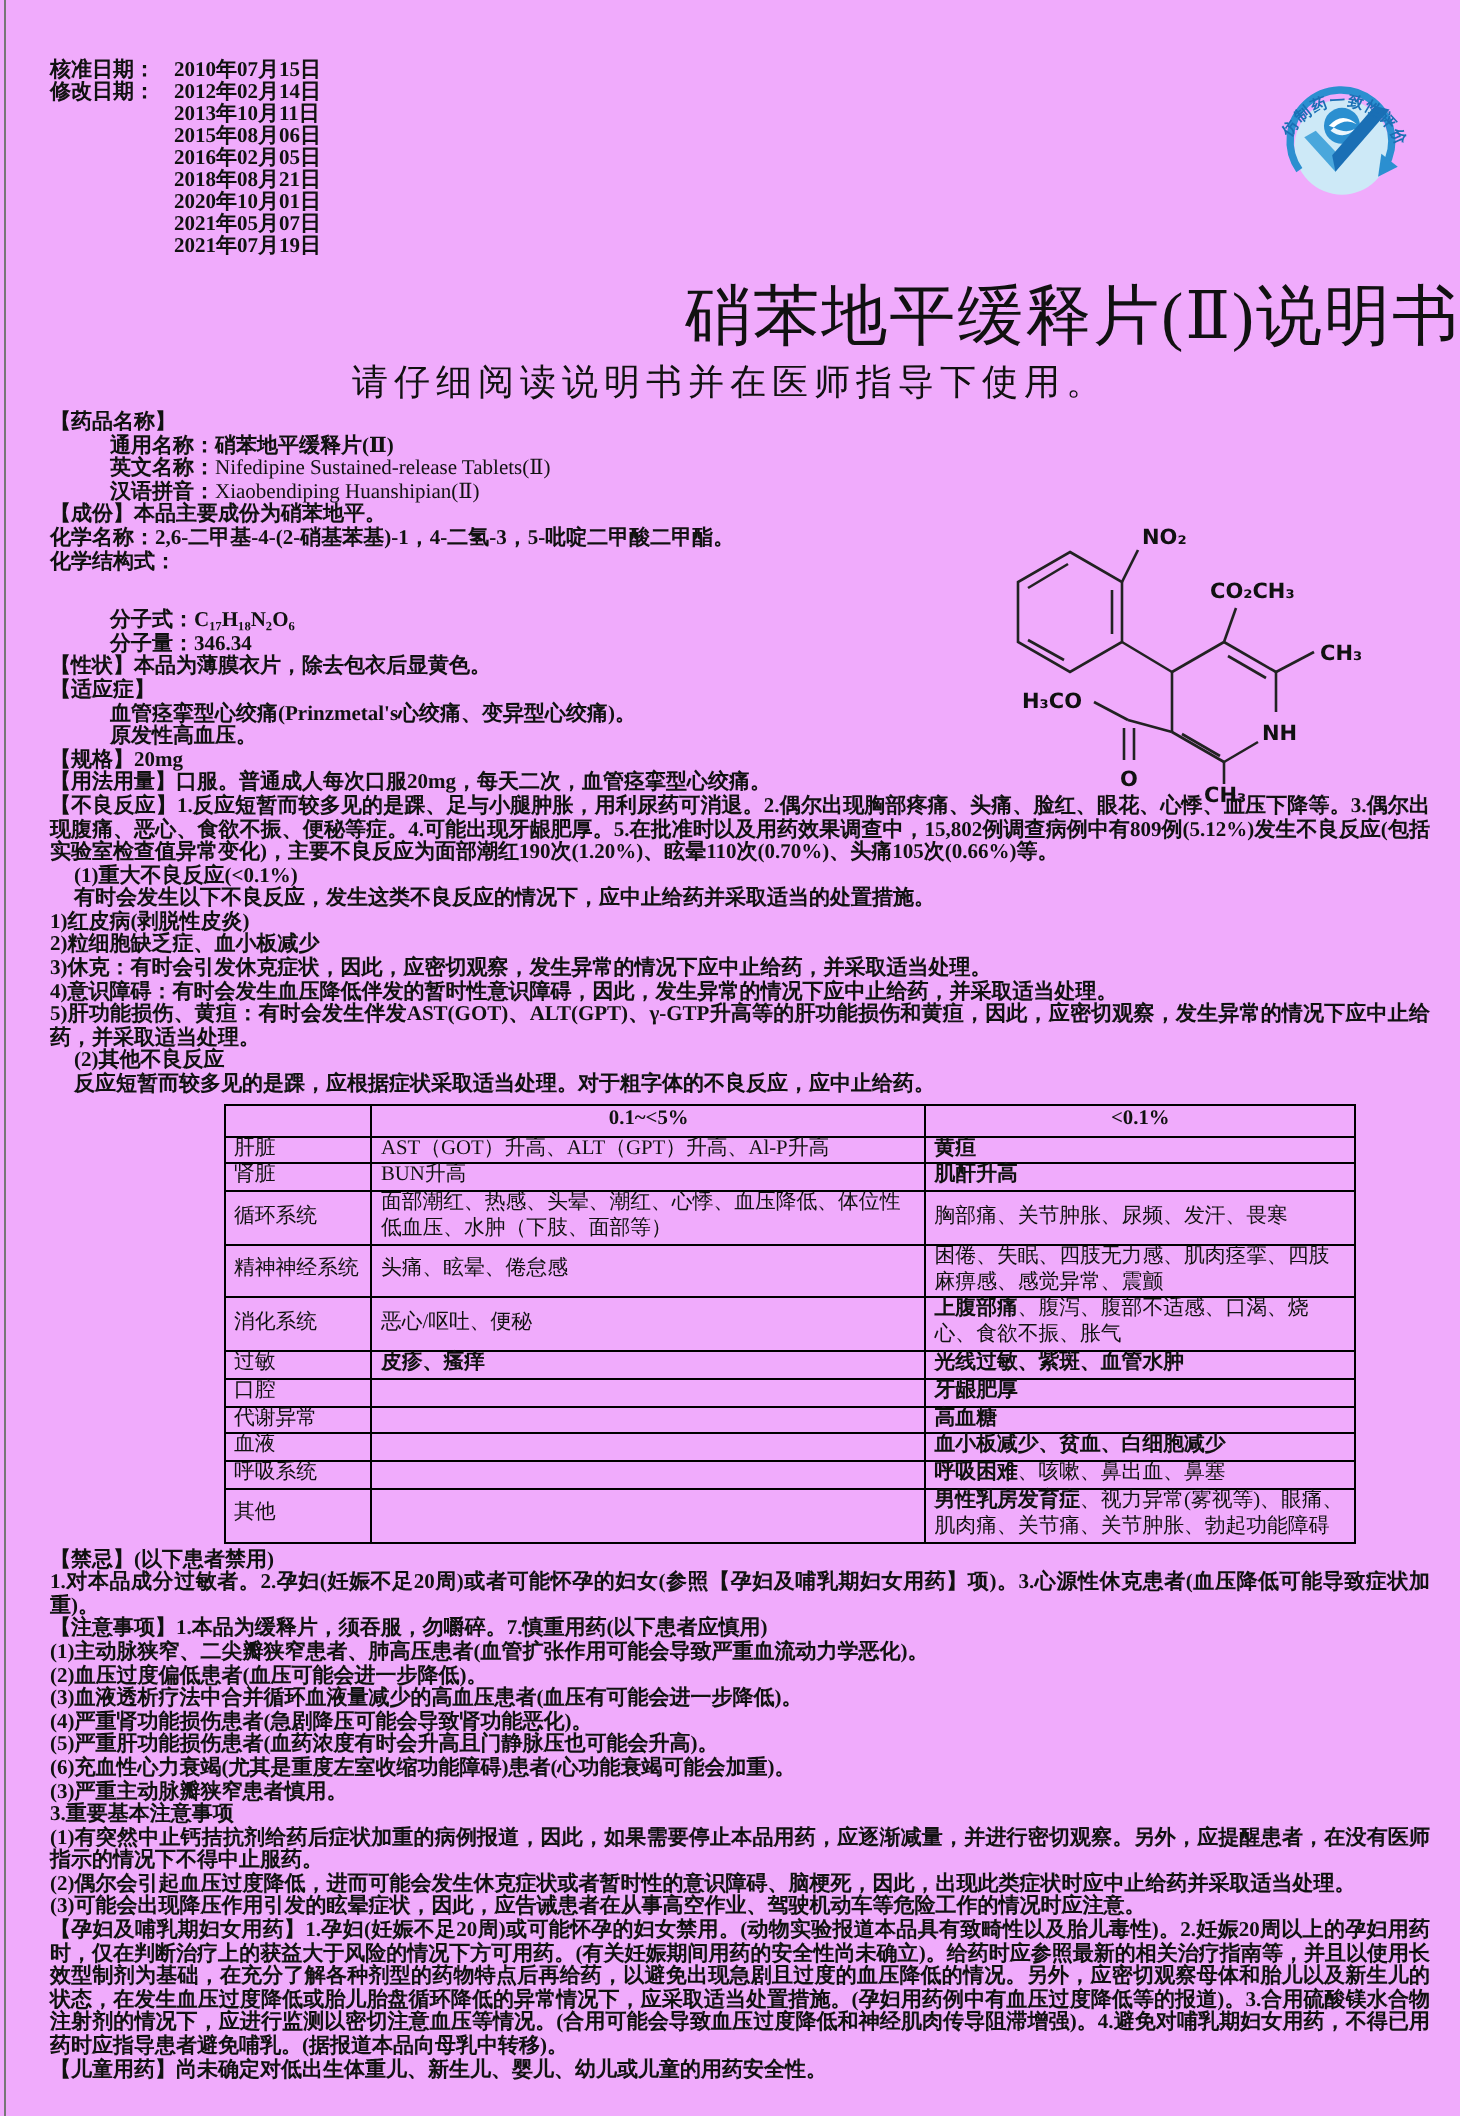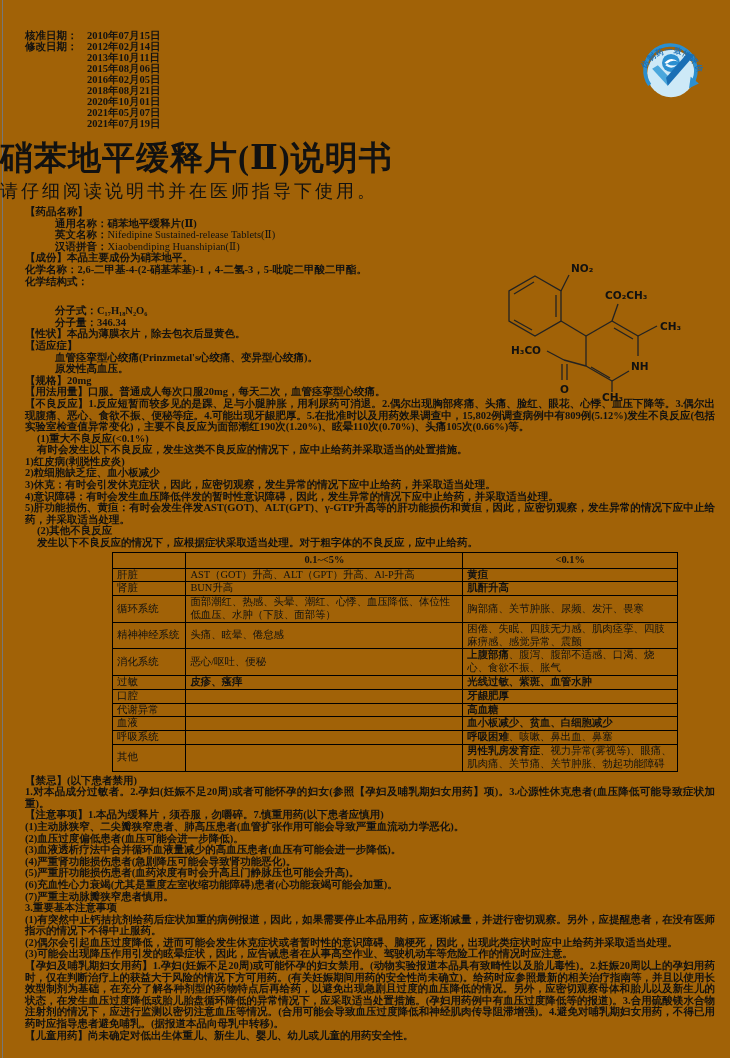--- a/index.html
+++ b/index.html
@@ -1,32 +1,32 @@
 <!DOCTYPE html>
 <html><head>
 <meta charset="utf-8">
 <style>
   html,body{margin:0;padding:0;background:#e8e8e8;}
-  .page{position:relative;width:730px;height:1058px;background:#a16207;margin:0 auto;
+  .page{position:relative;width:730px;height:1058px;background:#f0abfc;margin:0 auto;
         overflow:hidden;font-family:"Liberation Serif","DejaVu Serif",serif;color:#111;}
   .scan-edge{position:absolute;left:2px;top:0;width:1px;height:100%;background:#777;}
 
   
   .dates{position:absolute;left:25px;top:30px;font-size:10.5px;font-weight:bold;line-height:11px;}
   .date-row{display:flex;}
   .date-label{display:inline-block;width:62px;}
   .date-value{display:inline-block;}
 
   
   .logo{position:absolute;left:630px;top:26px;width:82px;height:82px;}
 
   
-  .title{position:absolute;left:0;top:136px;width:100%;text-align:left;
-         font-size:33px;font-weight:bold;letter-spacing:1px;}
-  .subtitle{position:absolute;left:0;top:179px;width:100%;text-align:left;
+  .title{position:absolute;left:0;top:136px;width:100%;text-align:right;
+         font-size:33px;font-weight:normal;letter-spacing:1px;}
+  .subtitle{position:absolute;left:0;top:179px;width:100%;text-align:center;
             font-size:18px;letter-spacing:3px;}
 
   
   .docbody{position:absolute;left:25px;top:206px;width:690px;font-size:10.5px;line-height:11.6px;}
   .ln{min-height:11.6px;text-align:justify;}
   .ind1{padding-left:12px;}
   .ind2{padding-left:30px;}
   .b{font-weight:bold;}
   .r{font-weight:normal;margin-top:32px;}
 
@@ -131,21 +131,21 @@
         <div class="ln ind0"><span class="b">【用法用量】</span><span class="b">口服。普通成人每次口服20mg，每天二次，血管痉挛型心绞痛。</span></div>
         <div class="ln ind0"><span class="b">【不良反应】</span><span class="b">1.反应短暂而较多见的是踝、足与小腿肿胀，用利尿药可消退。2.偶尔出现胸部疼痛、头痛、脸红、眼花、心悸、血压下降等。3.偶尔出现腹痛、恶心、食欲不振、便秘等症。4.可能出现牙龈肥厚。5.在批准时以及用药效果调查中，15,802例调查病例中有809例(5.12%)发生不良反应(包括实验室检查值异常变化)，主要不良反应为面部潮红190次(1.20%)、眩晕110次(0.70%)、头痛105次(0.66%)等。</span></div>
         <div class="ln ind1"><span class="b">(1)重大不良反应(&lt;0.1%)</span></div>
         <div class="ln ind1"><span class="b">有时会发生以下不良反应，发生这类不良反应的情况下，应中止给药并采取适当的处置措施。</span></div>
         <div class="ln ind0"><span class="b">1)红皮病(剥脱性皮炎)</span></div>
         <div class="ln ind0"><span class="b">2)粒细胞缺乏症、血小板减少</span></div>
         <div class="ln ind0"><span class="b">3)休克：有时会引发休克症状，因此，应密切观察，发生异常的情况下应中止给药，并采取适当处理。</span></div>
         <div class="ln ind0"><span class="b">4)意识障碍：有时会发生血压降低伴发的暂时性意识障碍，因此，发生异常的情况下应中止给药，并采取适当处理。</span></div>
         <div class="ln ind0"><span class="b">5)肝功能损伤、黄疸：有时会发生伴发AST(GOT)、ALT(GPT)、γ-GTP升高等的肝功能损伤和黄疸，因此，应密切观察，发生异常的情况下应中止给药，并采取适当处理。</span></div>
         <div class="ln ind1"><span class="b">(2)其他不良反应</span></div>
-        <div class="ln ind1"><span class="b">发生以下不良反应的情况下，应根据症状采取适当处理。对于粗字体的不良反应，应中止给药。</span></div>
+        <div class="ln ind1"><span class="b">反应短暂而较多见的是踝，应根据症状采取适当处理。对于粗字体的不良反应，应中止给药。</span></div>
       </div>
 
     <table class="adr">
       <colgroup>
           <col style="width:13%">
           <col style="width:49%">
           <col style="width:38%">
         </colgroup>
       <thead>
           <tr>
@@ -216,21 +216,21 @@
     <div>
         <div class="ln ind0"><span class="b">【禁忌】</span><span class="b">(以下患者禁用)</span></div>
         <div class="ln ind0"><span class="b">1.对本品成分过敏者。2.孕妇(妊娠不足20周)或者可能怀孕的妇女(参照【孕妇及哺乳期妇女用药】项)。3.心源性休克患者(血压降低可能导致症状加重)。</span></div>
         <div class="ln ind0"><span class="b">【注意事项】</span><span class="b">1.本品为缓释片，须吞服，勿嚼碎。7.慎重用药(以下患者应慎用)</span></div>
         <div class="ln ind0"><span class="b">(1)主动脉狭窄、二尖瓣狭窄患者、肺高压患者(血管扩张作用可能会导致严重血流动力学恶化)。</span></div>
         <div class="ln ind0"><span class="b">(2)血压过度偏低患者(血压可能会进一步降低)。</span></div>
         <div class="ln ind0"><span class="b">(3)血液透析疗法中合并循环血液量减少的高血压患者(血压有可能会进一步降低)。</span></div>
         <div class="ln ind0"><span class="b">(4)严重肾功能损伤患者(急剧降压可能会导致肾功能恶化)。</span></div>
         <div class="ln ind0"><span class="b">(5)严重肝功能损伤患者(血药浓度有时会升高且门静脉压也可能会升高)。</span></div>
         <div class="ln ind0"><span class="b">(6)充血性心力衰竭(尤其是重度左室收缩功能障碍)患者(心功能衰竭可能会加重)。</span></div>
-        <div class="ln ind0"><span class="b">(7)严重主动脉瓣狭窄患者慎用。</span></div>
+        <div class="ln ind0"><span class="b">(3)严重主动脉瓣狭窄患者慎用。</span></div>
         <div class="ln ind0"><span class="b">3.重要基本注意事项</span></div>
         <div class="ln ind0"><span class="b">(1)有突然中止钙拮抗剂给药后症状加重的病例报道，因此，如果需要停止本品用药，应逐渐减量，并进行密切观察。另外，应提醒患者，在没有医师指示的情况下不得中止服药。</span></div>
         <div class="ln ind0"><span class="b">(2)偶尔会引起血压过度降低，进而可能会发生休克症状或者暂时性的意识障碍、脑梗死，因此，出现此类症状时应中止给药并采取适当处理。</span></div>
         <div class="ln ind0"><span class="b">(3)可能会出现降压作用引发的眩晕症状，因此，应告诫患者在从事高空作业、驾驶机动车等危险工作的情况时应注意。</span></div>
         <div class="ln ind0"><span class="b">【孕妇及哺乳期妇女用药】</span><span class="b">1.孕妇(妊娠不足20周)或可能怀孕的妇女禁用。(动物实验报道本品具有致畸性以及胎儿毒性)。2.妊娠20周以上的孕妇用药时，仅在判断治疗上的获益大于风险的情况下方可用药。(有关妊娠期间用药的安全性尚未确立)。给药时应参照最新的相关治疗指南等，并且以使用长效型制剂为基础，在充分了解各种剂型的药物特点后再给药，以避免出现急剧且过度的血压降低的情况。另外，应密切观察母体和胎儿以及新生儿的状态，在发生血压过度降低或胎儿胎盘循环降低的异常情况下，应采取适当处置措施。(孕妇用药例中有血压过度降低等的报道)。3.合用硫酸镁水合物注射剂的情况下，应进行监测以密切注意血压等情况。(合用可能会导致血压过度降低和神经肌肉传导阻滞增强)。4.避免对哺乳期妇女用药，不得已用药时应指导患者避免哺乳。(据报道本品向母乳中转移)。</span></div>
         <div class="ln ind0"><span class="b">【儿童用药】</span><span class="b">尚未确定对低出生体重儿、新生儿、婴儿、幼儿或儿童的用药安全性。</span></div>
       </div>
   </div>
 
   <svg class="structure" viewBox="0 0 228 158">

